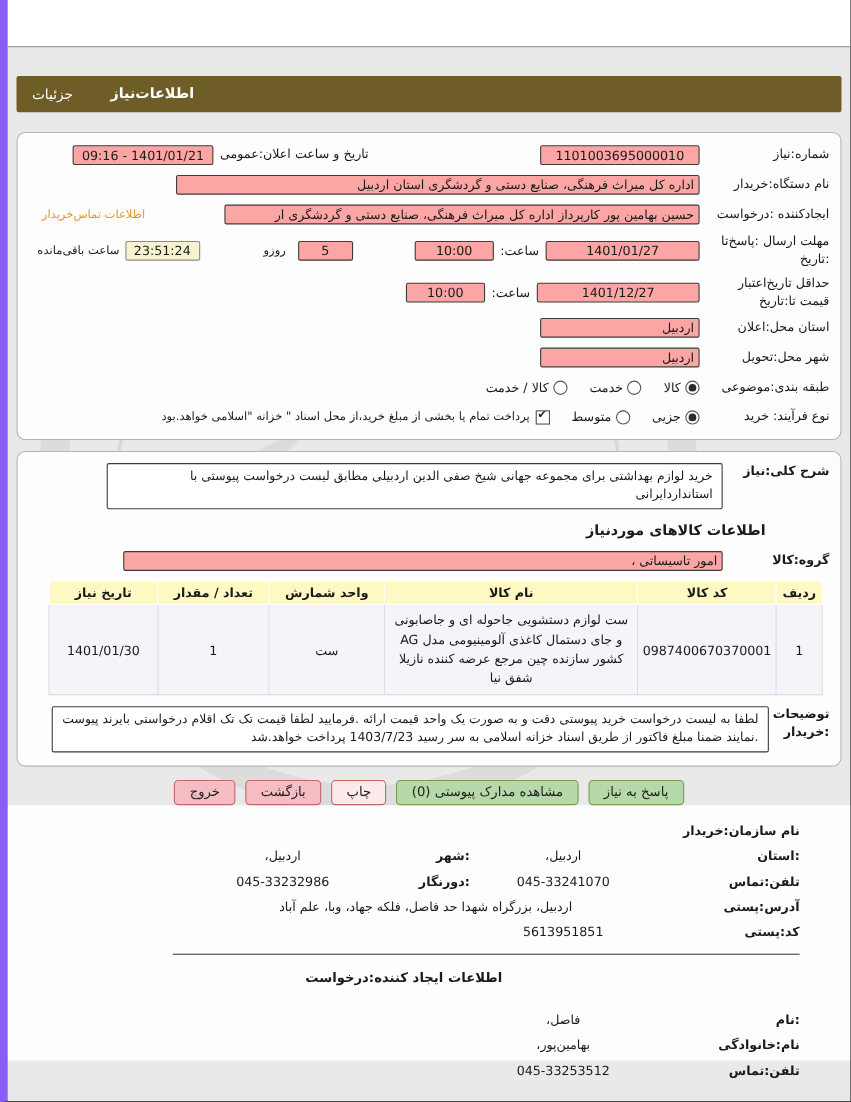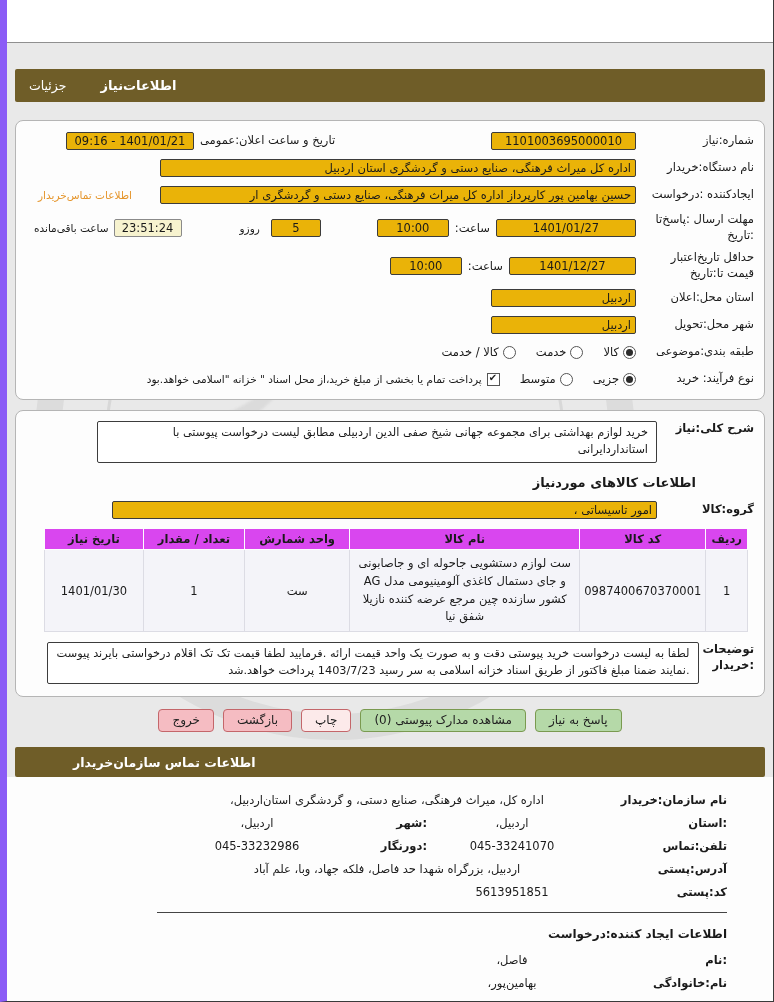--- a/index.html
+++ b/index.html
@@ -28,21 +28,21 @@
            padding:10px 10px 8px; direction:rtl; }
   .panel2 { margin-top:10px; padding-bottom:12px; }
 
   .frow { display:flex; align-items:center; margin-bottom:7px; min-height:20px; font-size:11.5px; }
   .top-align { align-items:flex-start; }
   .flabel { flex:0 0 118px; padding-left:8px; font-size:11.5px; line-height:1.35; }
   .flabel2 { flex:0 0 97px; padding-left:6px; font-weight:bold; font-size:11.5px; line-height:1.35; }
   .flabel3 { flex:0 0 52px; padding-left:4px; font-weight:bold; font-size:11.5px; line-height:1.35; }
   .auto { flex:0 0 auto; width:auto; }
   .push { margin-right:auto; }
-  .box { border:1px solid #3c3c3c; background:#eab308; border-radius:2px; height:18px; line-height:16px;
+  .box { border:1px solid #3c3c3c; background:#fca5a5; border-radius:2px; height:18px; line-height:16px;
          padding:0 4px; font-size:11.5px; white-space:nowrap; overflow:hidden; }
   .ltr { direction:ltr; unicode-bidi:isolate; }
   .center { text-align:center; }
   .tr { text-align:right; }
   .countdown { background:#f7f3cf; border-color:#8a8a8a; }
   .small { font-size:10.5px; }
   .link { color:#e5962d; font-size:10.5px; cursor:pointer; margin-left:12px; white-space:nowrap; }
 
   .radio { width:13px; height:13px; border:1px solid #555; border-radius:50%; display:inline-block;
            background:#fff; position:relative; margin-left:4px; flex:0 0 auto; cursor:pointer; }
@@ -52,41 +52,41 @@
   .check.on::after { content:"✔"; position:absolute; top:-2px; left:1px; font-size:10px; color:#222; }
   .opt { display:inline-flex; align-items:center; margin-left:20px; }
   .nowrap { white-space:nowrap; }
 
   .descbox { border:1px solid #3c3c3c; border-radius:2px; background:#fff; width:560px; min-height:38px;
              padding:3px 8px; font-size:11.3px; line-height:1.5; text-align:right; }
   .notes { width:652px; }
   .items-title { font-weight:bold; font-size:13px; margin:12px 58px 10px 0; }
 
   .itable { border-collapse:collapse; margin:8px 6px 0; width:704px; direction:rtl; }
-  .itable th { background:#d946ef; border:1px solid #fdfdfd; font-size:11.5px; padding:3px 2px; font-weight:bold; }
+  .itable th { background:#fef9c3; border:1px solid #fdfdfd; font-size:11.5px; padding:3px 2px; font-weight:bold; }
   .itable td { background:#f4f4f9; border:1px solid #dcdce4; font-size:11.5px; padding:5px 4px;
                text-align:center; vertical-align:middle; }
   .name-cell { line-height:1.55; font-size:11.2px; }
 
   .btnrow { display:flex; direction:rtl; justify-content:center; gap:9px; margin-top:12px; }
   .btn { border-radius:4px; font-size:12px; padding:3px 13px; height:23px; line-height:15px;
          border:1px solid; font-family:inherit; cursor:pointer; color:#222; }
   .btn.green { background:#b5d9a8; border-color:#7a9a50; }
   .btn.print { background:#fceaea; border-color:#c4666a; }
   .btn.pink  { background:#f5bcc2; border-color:#c4666a; }
 
   .contact { background:#fdfdfd; padding-top:16px; height:232px; }
   .crow { display:flex; direction:rtl; align-items:flex-start; padding-right:46px; margin-bottom:9px; font-size:11.5px; }
   .clabel { font-weight:bold; flex:0 0 130px; }
   .clabel2 { font-weight:bold; flex:0 0 90px; }
   .cval-w { flex:0 0 420px; text-align:center; }
   .cval-m { flex:0 0 170px; text-align:center; }
   .cval-s { flex:0 0 160px; text-align:center; }
   .sep { border:none; border-top:1px solid #444; margin:13px 46px 14px 150px; }
-  .ctitle { direction:rtl; padding-right:46px; font-weight:bold; font-size:12px; margin-bottom:12px; }
+  .ctitle { direction:rtl; padding-right:46px; font-weight:bold; font-size:12px; margin-bottom:24px;text-align:center; }
 </style>
 </head>
 <body>
 
 <div class="page">
 
   <div class="watermark">
     <div class="wm-c1"></div>
       <div class="wm-c2"></div>
     <div class="wm-s1"></div>
@@ -111,38 +111,38 @@
         <div class="box ltr center" style="width:128px;margin-left:40px">09:16 - 1401/01/21</div>
       </div>
 
       <div class="frow">
         <div class="flabel">نام دستگاه:خریدار</div>
         <div class="box tr" style="width:476px">اداره کل میراث فرهنگی،  صنایع دستی و گردشگری استان اردبیل</div>
       </div>
 
       <div class="frow">
         <div class="flabel">ایجادکننده :درخواست</div>
-        <div class="box tr" style="width:476px">حسین بهامین پور کارپرداز اداره کل میراث فرهنگی،  صنایع دستی و گردشگری ار</div>
+        <div class="box tr" style="width:432px">حسین بهامین پور کارپرداز اداره کل میراث فرهنگی،  صنایع دستی و گردشگری ار</div>
         <span class="link push">اطلاعات تماس‌خریدار</span>
       </div>
 
       <div class="frow">
         <div class="flabel">مهلت ارسال :پاسخ‌تا :تاریخ</div>
         <div class="box ltr center" style="width:140px">1401/01/27</div>
         <span class="nowrap" style="margin:0 6px">ساعت:</span>
         <div class="box ltr center" style="width:72px">10:00</div>
         <div class="box center" style="width:50px;margin-right:56px">5</div>
         <span class="nowrap small" style="margin-right:11px">روزو</span>
         <div class="box ltr center countdown" style="width:68px;margin-right:58px">23:51:24</div>
         <span class="nowrap small" style="margin-right:5px">ساعت باقی‌مانده</span>
       </div>
 
       <div class="frow">
         <div class="flabel">حداقل تاریخ‌اعتبار قیمت تا:تاریخ</div>
-        <div class="box ltr center" style="width:127px">1401/12/27</div>
+        <div class="box ltr center" style="width:148px">1401/12/27</div>
         <span class="nowrap" style="margin:0 6px">ساعت:</span>
         <div class="box ltr center" style="width:72px">10:00</div>
       </div>
 
       <div class="frow">
         <div class="flabel">استان محل:اعلان</div>
         <div class="box tr" style="width:145px">اردبیل</div>
       </div>
 
       <div class="frow">
@@ -233,28 +233,24 @@
     </div>
 
     <div class="btnrow">
       <button class="btn green">پاسخ به نیاز</button>
       <button class="btn green">مشاهده مدارک پیوستی (0)</button>
       <button class="btn print">چاپ</button>
       <button class="btn pink">بازگشت</button>
       <button class="btn pink">خروج</button>
     </div>
 
-    <div class="bar bar2">
-      <span>اطلاعات  تماس سازمان‌خریدار</span>
-    </div>
 
     <div class="contact">
       <div class="crow">
         <div class="clabel">نام سازمان:خریدار</div>
-        <div class="cval-w">اداره کل، میراث فرهنگی، صنایع  دستی، و گردشگری استان‌اردبیل،</div>
       </div>
       <div class="crow">
         <div class="clabel">:استان</div>
         <div class="cval-m">اردبیل،</div>
         <div class="clabel2">:شهر</div>
         <div class="cval-s">اردبیل،</div>
       </div>
       <div class="crow">
         <div class="clabel">تلفن:تماس</div>
         <div class="cval-m ltr">045-33241070</div>

